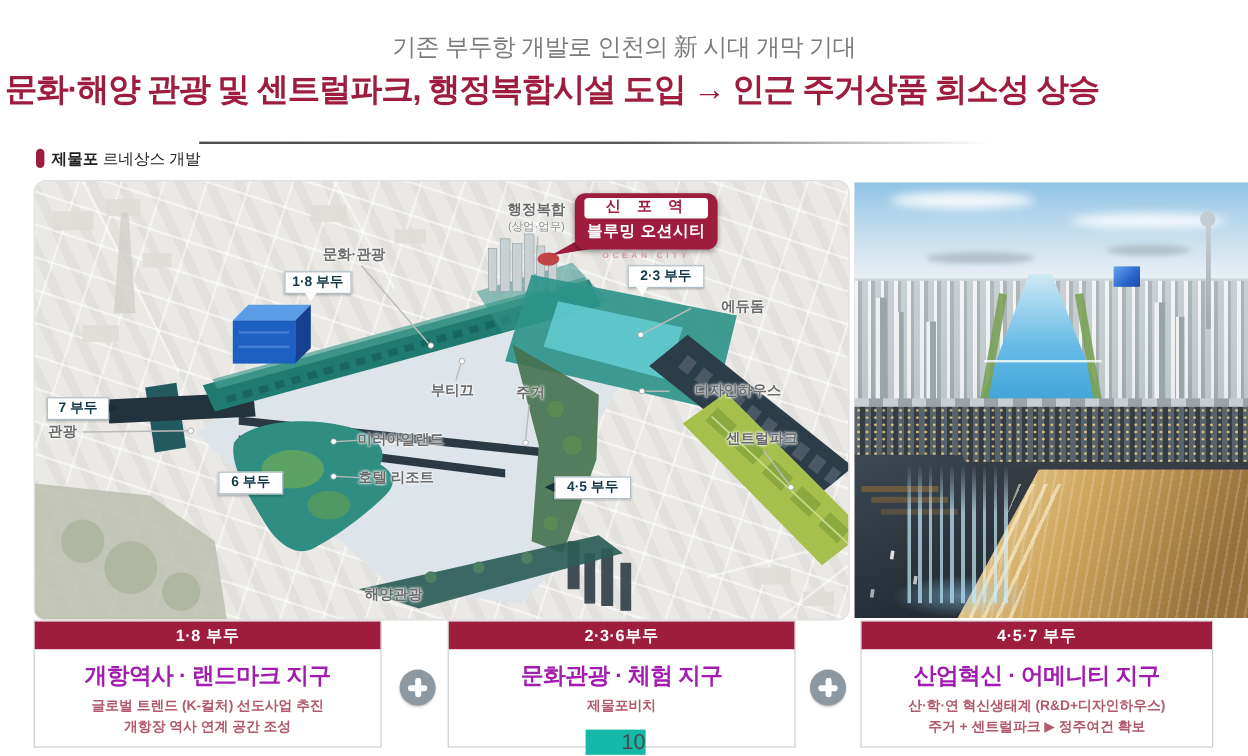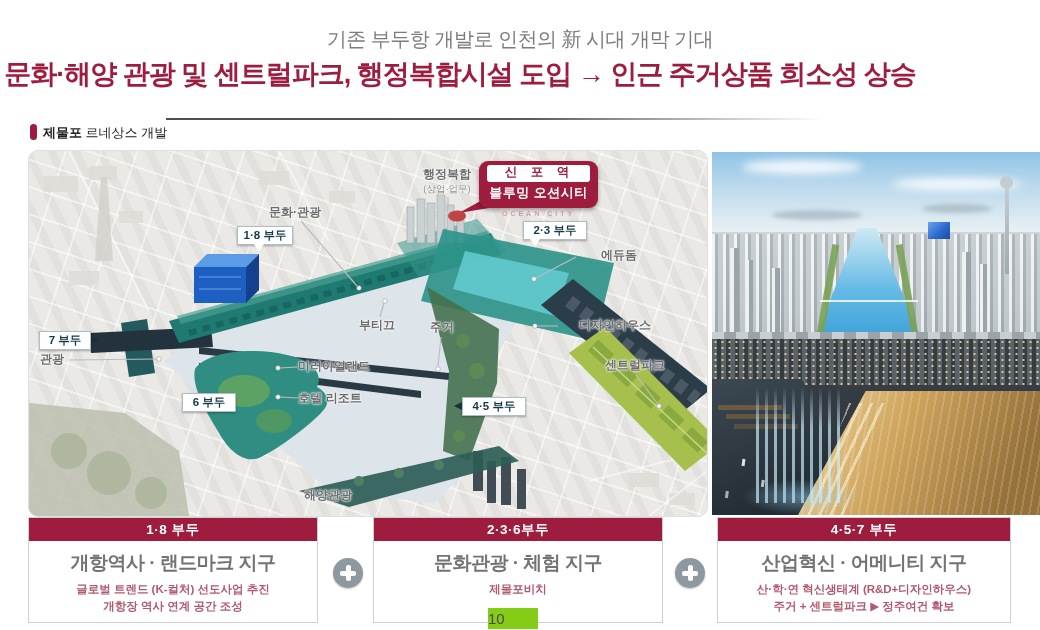--- a/index.html
+++ b/index.html
@@ -102,32 +102,32 @@
   .n-glow{left:30px;top:140px;width:120px;height:36px;
       background:radial-gradient(ellipse at center, rgba(160,220,255,.45) 0%, transparent 70%);}
   .n-boats{left:30px;top:120px;width:3px;height:7px;background:rgba(255,255,255,.85);transform:rotate(8deg);
       box-shadow:22px 18px 0 rgba(255,255,255,.7),-12px 34px 0 rgba(255,255,255,.6);}
 
   
   .card{position:absolute;top:517px;height:106px;background:#fff;border:1px solid #cfcfcf;box-sizing:border-box;}
   .card1{left:28px;width:290px;} .card2{left:373px;width:290px;} .card3{left:717px;width:294px;}
   .card-h{height:23px;line-height:23px;background:#9e1d3e;color:#fff;font-weight:bold;
           font-size:13.5px;text-align:center;letter-spacing:0.5px;}
-  .card-t{margin-top:9px;text-align:center;font-size:19px;font-weight:800;color:#737373;letter-spacing:-0.5px;}
+  .card-t{margin-top:9px;text-align:center;font-size:19px;font-weight:800;color:#a21caf;letter-spacing:-0.5px;}
   .card-l{margin-top:5px;text-align:center;font-size:11.5px;line-height:1.45;color:#b2596d;font-weight:600;}
   .card-l div{white-space:nowrap;}
 
   .plus{position:absolute;top:558px;width:30px;height:30px;border-radius:50%;background:#8e98a0;
         box-shadow:0 1px 2px rgba(0,0,0,.25);}
   .plus::before{content:"";position:absolute;left:7px;top:12.5px;width:16px;height:5px;background:#fff;border-radius:2px;}
   .plus::after{content:"";position:absolute;left:12.5px;top:7px;width:5px;height:16px;background:#fff;border-radius:2px;}
   .plus1{left:333px;} .plus2{left:675px;}
 
   .page-num{position:absolute;left:488px;top:608px;width:50px;height:21px;line-height:21px;
-            text-align:left;background:#84cc16;font-size:15px;color:#4a4a4a;}
+            text-align:right;background:#14b8a6;font-size:18px;color:#4a4a4a;}
 </style>
 </head>
 <body>
 
 <div class="subtitle">기존 부두항 개발로 인천의 新 시대 개막 기대</div>
 <div class="headline">문화·해양 관광 및 센트럴파크, 행정복합시설 도입 → 인근 주거상품 희소성 상승</div>
 <div class="divider"></div>
 <div class="section-row">
   <div class="section-bar"></div>
   <div class="section-label"><b>제물포</b><span> 르네상스 개발</span></div>

